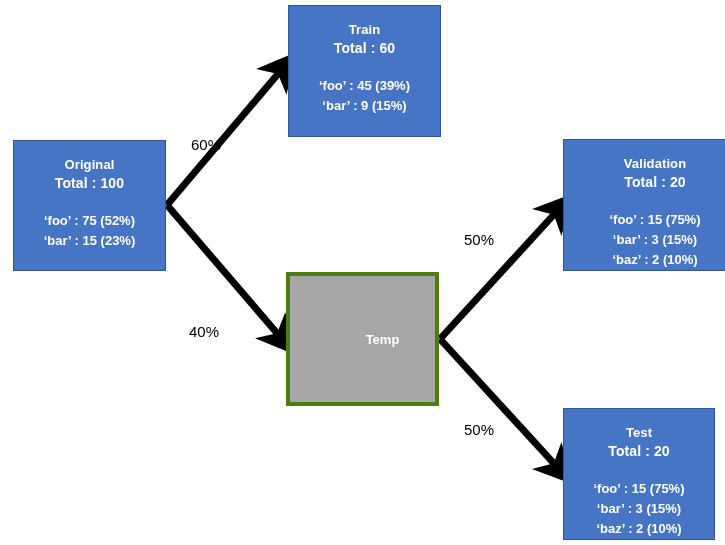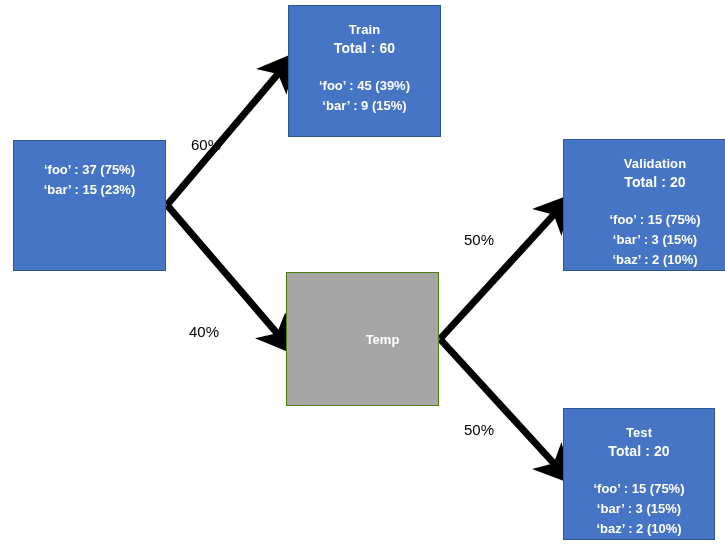--- a/index.html
+++ b/index.html
@@ -23,21 +23,21 @@
     align-items: center;
     color: #ffffff;
     text-align: center;
   }
   .node.blue {
     background: #4575c4;
     border: 1px solid #2f5597;
   }
   .node.gray {
     background: #a6a6a6;
-    border: 1px solid #4d7c0f;
+    border: 4px solid #4d7c0f;
     justify-content: center;
     padding-left: 40px;
   }
   .node-title {
     font-size: 13px;
     font-weight: bold;
     letter-spacing: 0.1px;
     line-height: 18px;
   }
   .node-total {
@@ -90,22 +90,26 @@
         <path d="M0,0.15 L5.6,3 L0,5.85 L1.5,3 Z" fill="#000000"></path>
       </marker>
     </defs>
     <line x1="167" y1="205" x2="283" y2="68" stroke="#000000" stroke-width="7" marker-end="url(#ah)"></line>
     <line x1="167" y1="205" x2="282" y2="339" stroke="#000000" stroke-width="7" marker-end="url(#ah)"></line>
     <line x1="440" y1="339" x2="559" y2="209" stroke="#000000" stroke-width="7" marker-end="url(#ah)"></line>
     <line x1="440" y1="339" x2="559" y2="469" stroke="#000000" stroke-width="7" marker-end="url(#ah)"></line>
   </svg>
 
   <div class="node blue" style="left:13px; top:140px; width:153px; height:131px;">
+    <div class="node-header">
+      <div class="node-title">Original</div>
+      <div class="node-total">Total : 100</div>
+    </div>
     <div class="node-stats">
-      <div class="stat-line">‘foo’ : 37 (75%)</div>
+      <div class="stat-line">‘foo’ : 75 (52%)</div>
       <div class="stat-line">‘bar’ : 15 (23%)</div>
     </div>
   </div>
 
   <div class="node blue" style="left:288px; top:5px; width:153px; height:132px;">
     <div class="node-header">
       <div class="node-title">Train</div>
       <div class="node-total">Total : 60</div>
     </div>
     <div class="node-stats">

